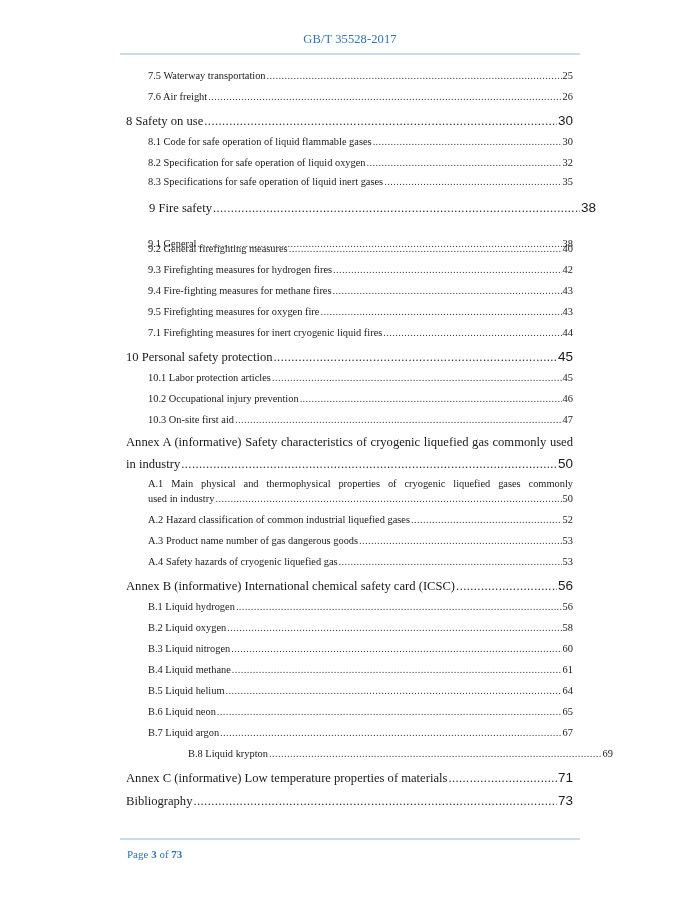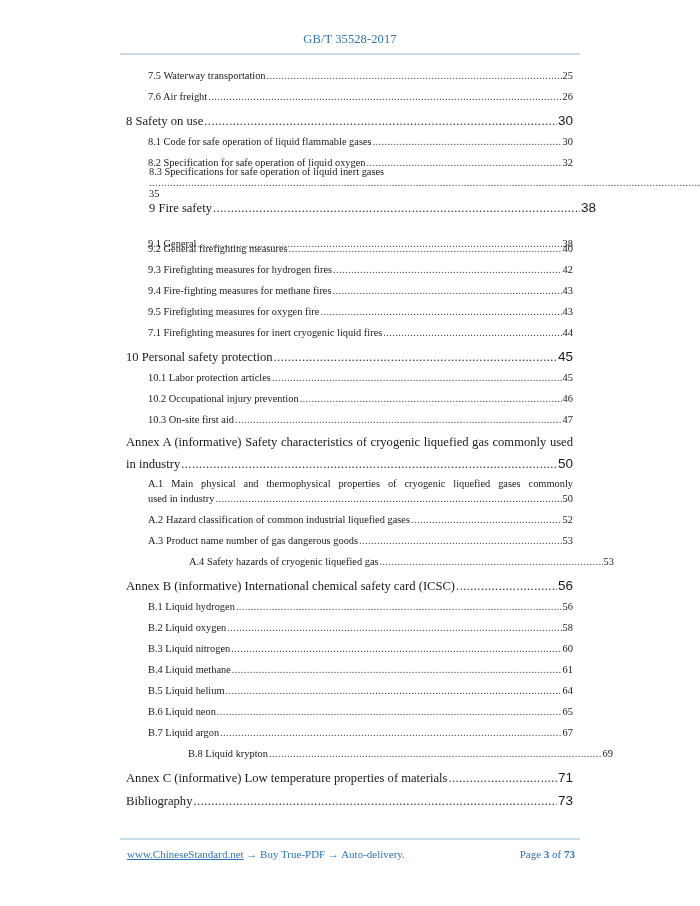--- a/index.html
+++ b/index.html
@@ -54,21 +54,21 @@
     <div class="entry l2" style="top: 136px;">
       <span class="label">8.1 Code for safe operation of liquid flammable gases</span>
       <span class="dots"></span>
       <span class="page">30</span>
     </div>
     <div class="entry l2" style="top: 157px;">
       <span class="label">8.2 Specification for safe operation of liquid oxygen</span>
       <span class="dots"></span>
       <span class="page">32</span>
     </div>
-    <div class="entry l2" style="top: 166px; flex-direction: column;">
+    <div class="entry l2" style="top: 176px;">
       <span class="label">8.3 Specifications for safe operation of liquid inert gases</span>
       <span class="dots"></span>
       <span class="page">35</span>
     </div>
     <div class="entry l1" style="top: 200px; margin-left: 23px;">
       <span class="label">9 Fire safety</span>
       <span class="dots"></span>
       <span class="page">38</span>
     </div>
     <div class="entry l2" style="top: 238px;">
@@ -136,21 +136,21 @@
     <div class="entry l2" style="top: 514px;">
       <span class="label">A.2 Hazard classification of common industrial liquefied gases</span>
       <span class="dots"></span>
       <span class="page">52</span>
     </div>
     <div class="entry l2" style="top: 535px;">
       <span class="label">A.3 Product name number of gas dangerous goods</span>
       <span class="dots"></span>
       <span class="page">53</span>
     </div>
-    <div class="entry l2" style="top: 556px; margin-left: 41px;">
+    <div class="entry l2" style="top: 556px;">
       <span class="label">A.4 Safety hazards of cryogenic liquefied gas</span>
       <span class="dots"></span>
       <span class="page">53</span>
     </div>
     <div class="entry l1" style="top: 578px;">
       <span class="label">Annex B (informative) International chemical safety card (ICSC)</span>
       <span class="dots"></span>
       <span class="page">56</span>
     </div>
     <div class="entry l2" style="top: 601px;">
@@ -200,26 +200,19 @@
     </div>
     <div class="entry l1" style="top: 793px;">
       <span class="label">Bibliography</span>
       <span class="dots"></span>
       <span class="page">73</span>
     </div>
   </div>
 
 <div class="rule bottom"></div>
 <div class="footer">
-  <div class="left">
-    <a>www.ChineseStandard.net</a>
-    <span>→</span>
-    <span>Buy True-PDF</span>
-    <span>→</span>
-    <span>Auto-delivery.</span>
-  </div>
   <div class="pg">
     <span>Page</span>
     <b>3</b>
     <span>of</span>
     <b>73</b>
   </div>
 </div>
 
 </body></html>

